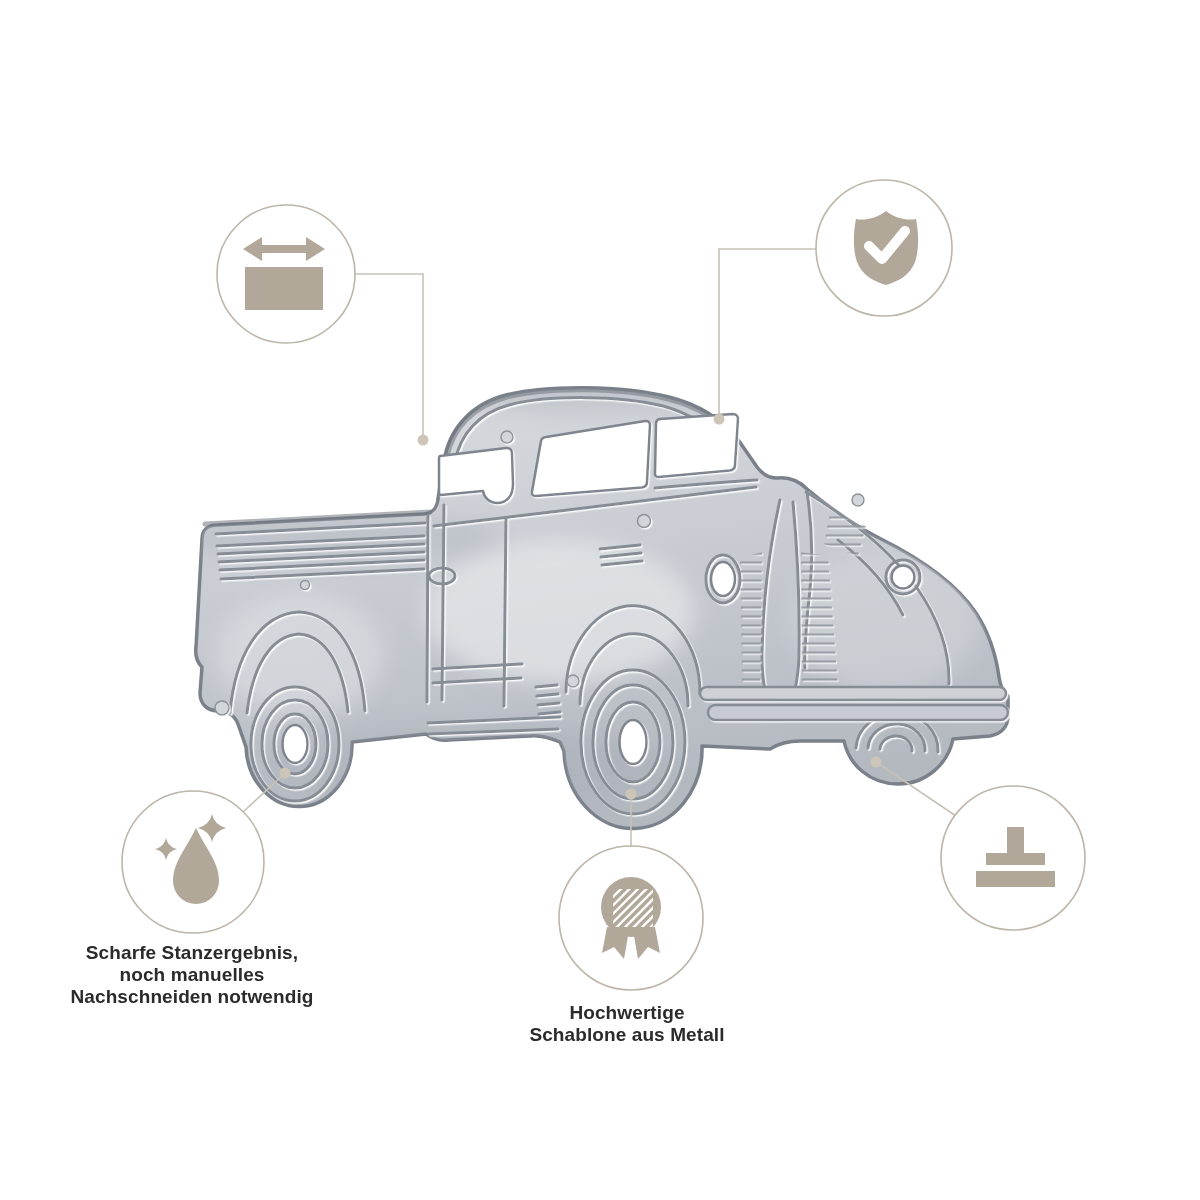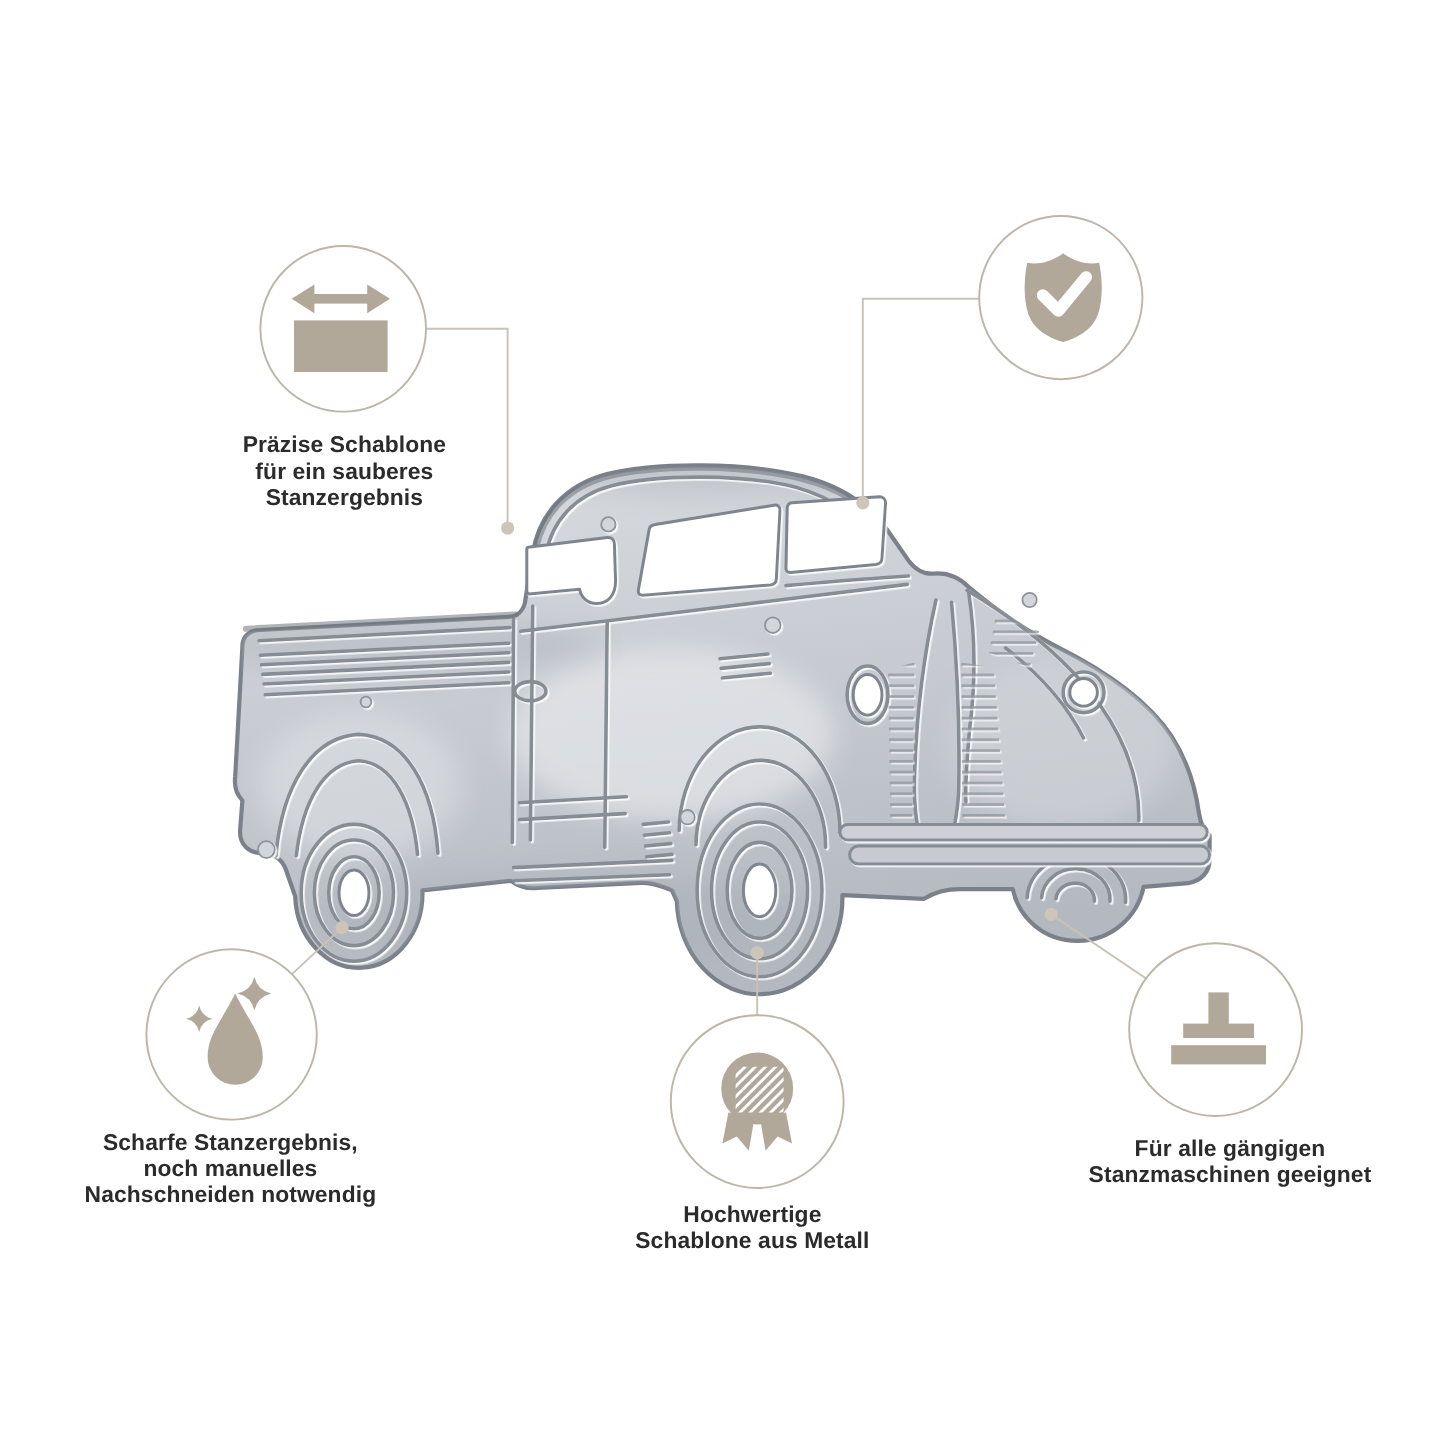--- a/index.html
+++ b/index.html
@@ -240,36 +240,27 @@
   <g>
     <circle cx="1013" cy="858" r="72" fill="#ffffff" stroke="#bdb5a8" stroke-width="1.6"></circle>
     <g fill="#b2a89a">
       <rect x="1007" y="827" width="17" height="27"></rect>
       <rect x="986" y="853" width="59" height="12"></rect>
       <rect x="976" y="871" width="79" height="16"></rect>
     </g>
   </g>
 </svg>
 
-<div class="callout-text" style="left:287px;top:361px;">
-  <div>Präzise Schablone</div>
-  <div>für ein sauberes</div>
-  <div>Stanzergebnis</div>
-</div>
 
 
 <div class="callout-text" style="left:192px;top:942px;">
   <div>Scharfe Stanzergebnis,</div>
   <div>noch manuelles</div>
   <div>Nachschneiden notwendig</div>
 </div>
 
 <div class="callout-text" style="left:627px;top:1002px;text-align:center;">
   <div>Hochwertige</div>
   <div>Schablone aus Metall</div>
 </div>
 
-<div class="callout-text" style="left:1025px;top:947px;">
-  <div>Für alle gängigen</div>
-  <div>Stanzmaschinen geeignet</div>
+
 </div>
 
-</div>
-
 </body></html>

